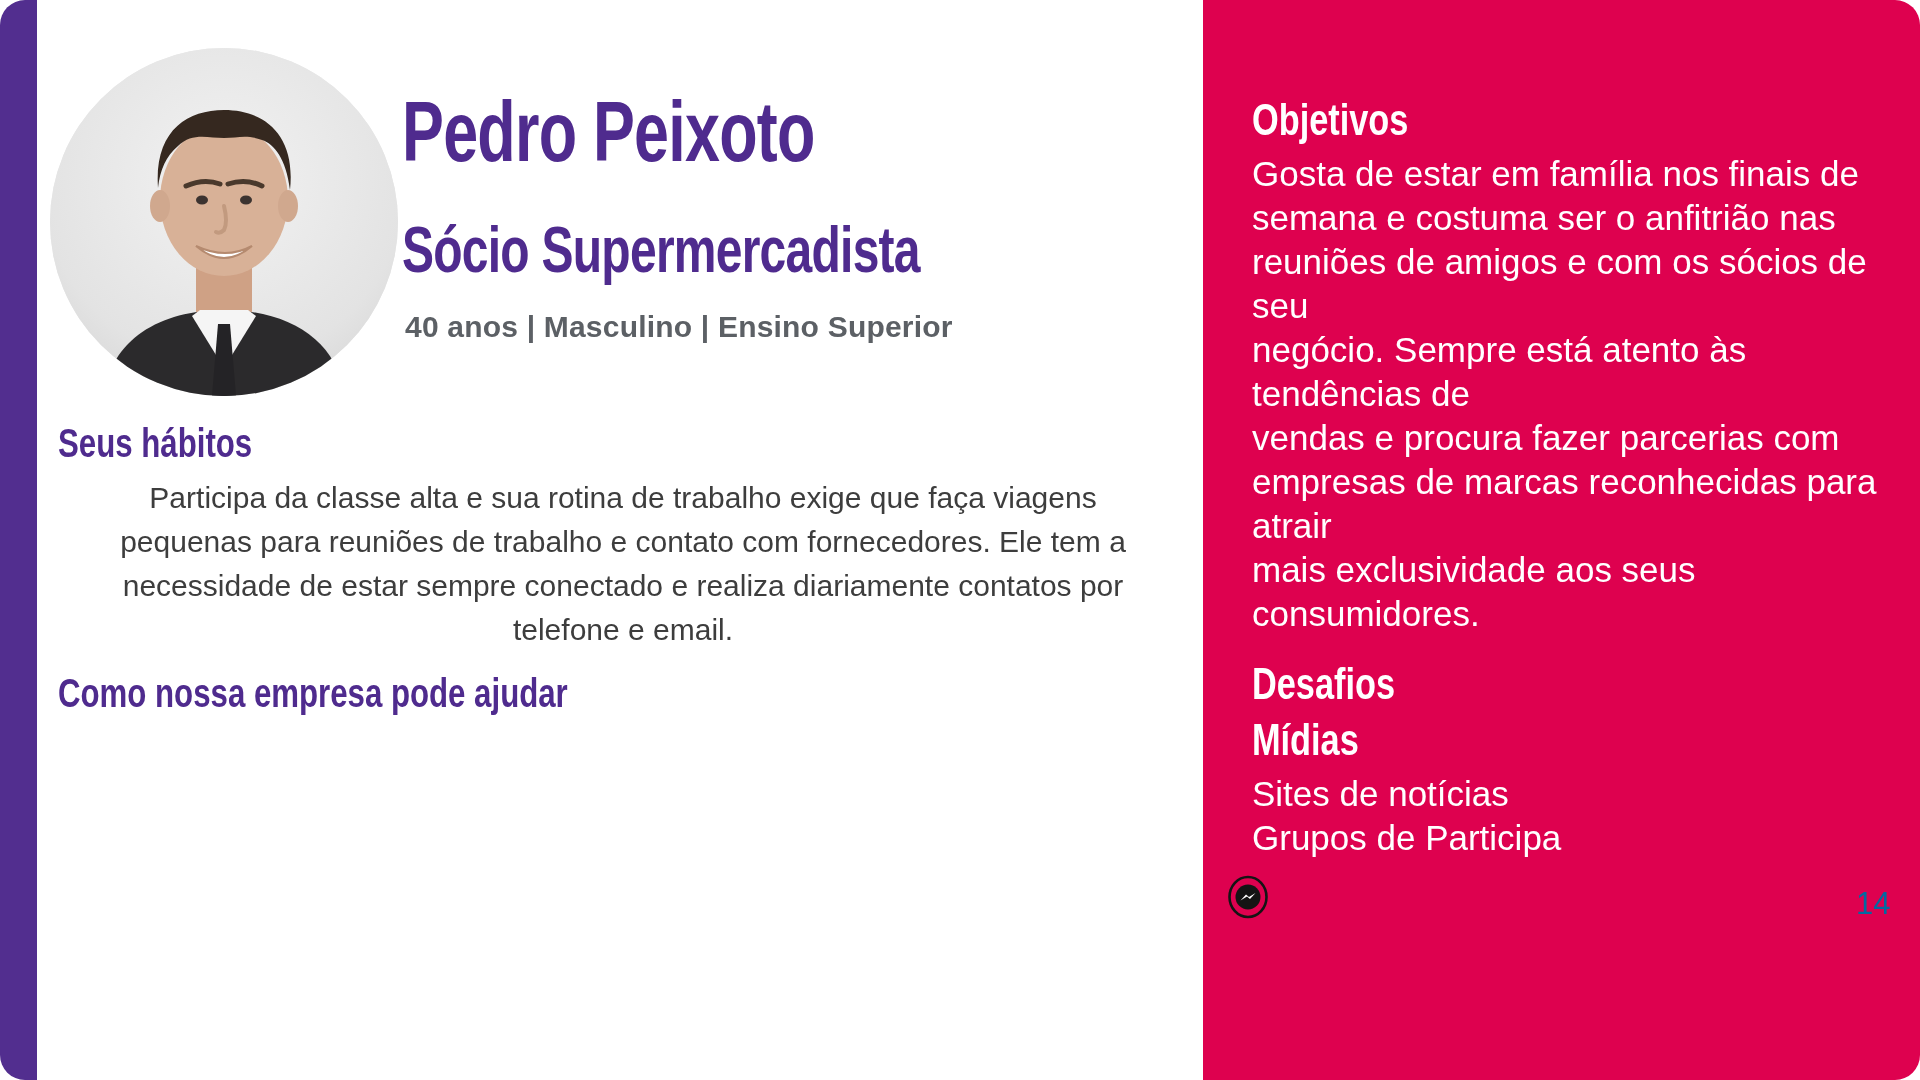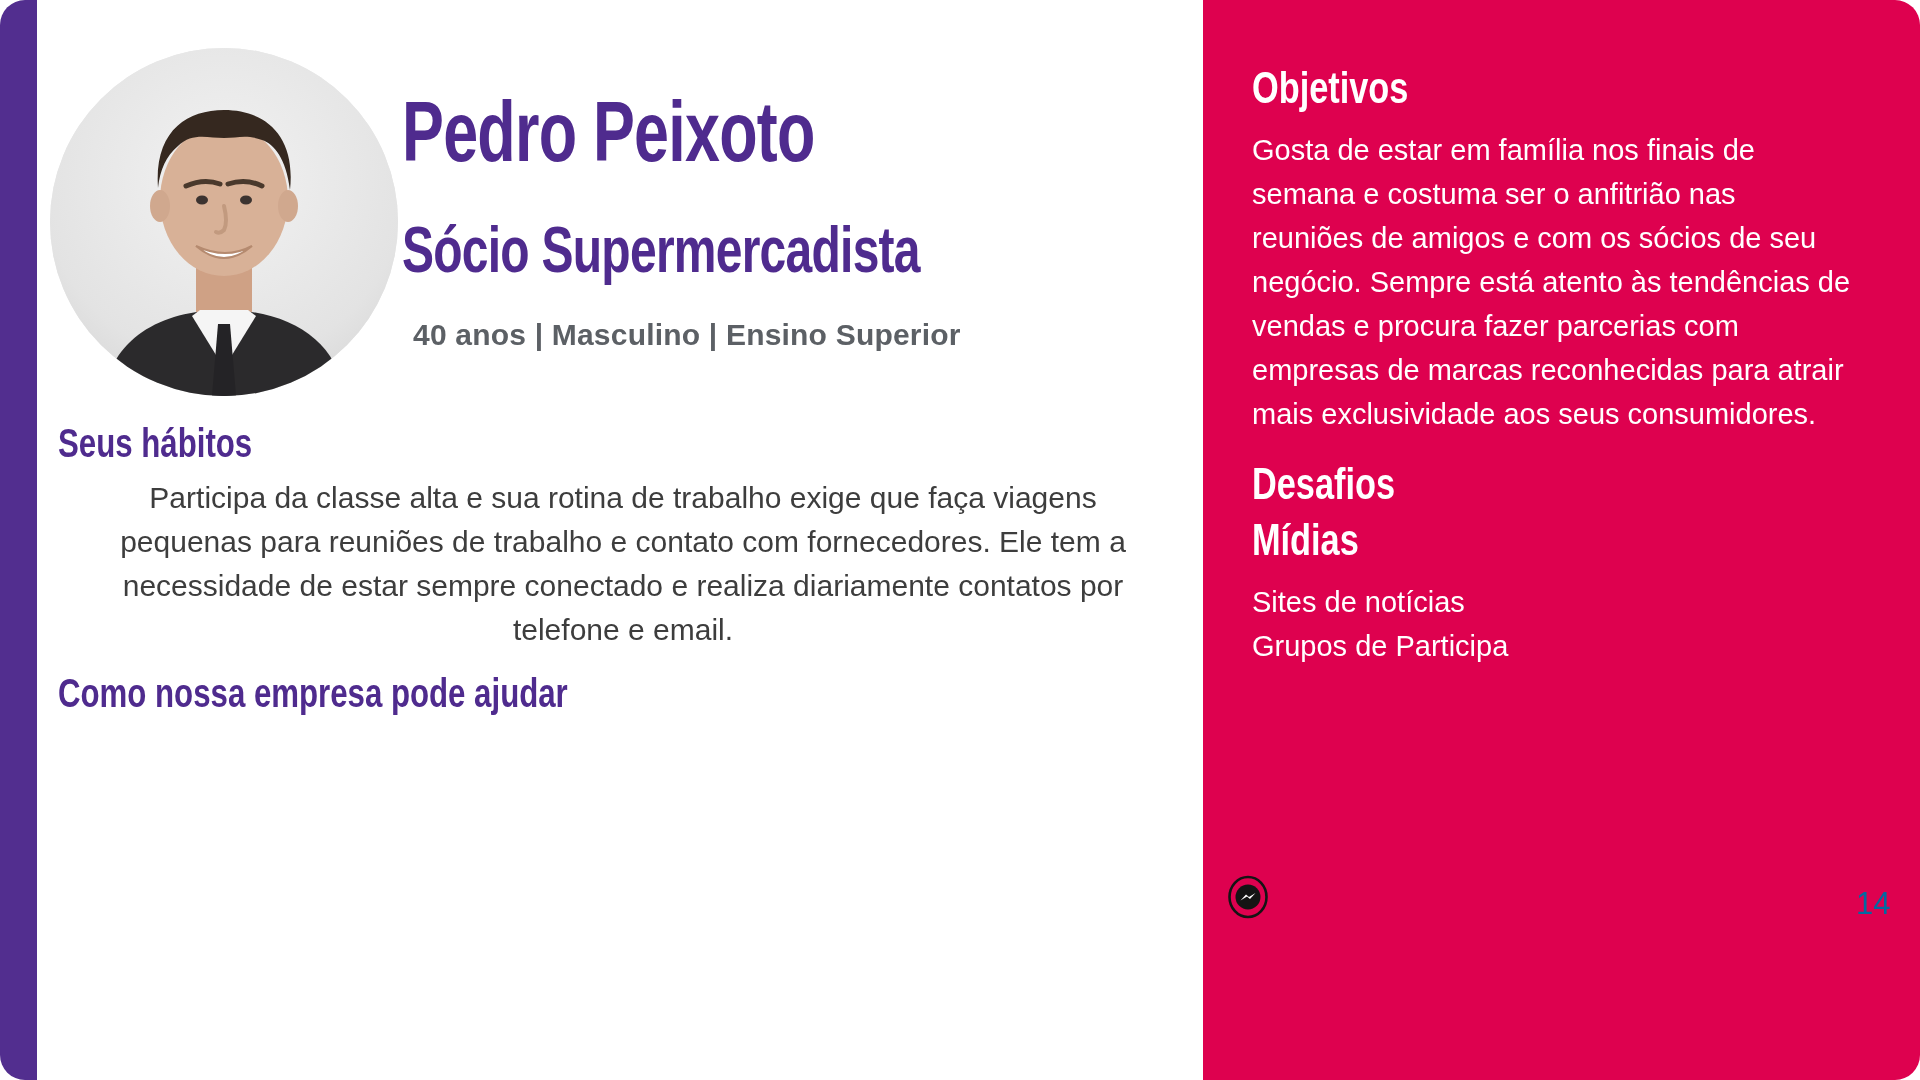--- a/index.html
+++ b/index.html
@@ -20,40 +20,40 @@
     position:absolute;left:402px;top:88px;margin:0;
     font-size:86px;font-weight:bold;color:#4f2b8e;line-height:1;
     transform:scaleX(.73);transform-origin:left top;white-space:nowrap;letter-spacing:-1px;
   }
   .role{
     position:absolute;left:402px;top:218px;margin:0;
     font-size:64px;font-weight:bold;color:#4f2b8e;line-height:1;
     transform:scaleX(.75);transform-origin:left top;white-space:nowrap;letter-spacing:-1px;
   }
   .meta{
-    position:absolute;left:405px;top:310px;margin:8px;
+    position:absolute;left:405px;top:310px;margin:0;
     font-size:30px;font-weight:bold;color:#5c6065;letter-spacing:.2px;white-space:nowrap;
   }
 
   .left-col{position:absolute;left:58px;top:420px;width:1130px;}
   .left-col h3{
     margin:0 0 10px;font-size:40px;line-height:46px;font-weight:bold;color:#4f2b8e;
     transform:scaleX(.78);transform-origin:left center;white-space:nowrap;
   }
   .left-col p{
     margin:0 0 18px;font-size:30px;line-height:44px;color:#3d3d3d;white-space:pre-line;text-align:center;
   }
 
-  .pink-panel .content{padding:64px 40px 0 49px;}
+  .pink-panel .content{padding:96px 40px 0 49px;}
   .pink-panel h3{
     margin:0 0 8px;font-size:44px;line-height:48px;font-weight:bold;color:#ffffff;
     transform:scaleX(.78);transform-origin:left center;white-space:nowrap;
   }
   .pink-panel p{
-    margin:16px 0 12px;font-size:29px;line-height:44px;color:#ffffff;white-space:pre-line;
+    margin:0 0 12px;font-size:35px;line-height:44px;color:#ffffff;white-space:pre-line;
   }
   .pink-panel p.spaced{margin-bottom:24px;}
 
   .messenger{position:absolute;left:1227px;top:875px;width:42px;height:44px;}
   .page-number{
     position:absolute;left:1856px;top:886px;font-size:31px;color:#0369a1;
     font-family:"Liberation Sans", sans-serif;
   }
 </style>
 </head>

